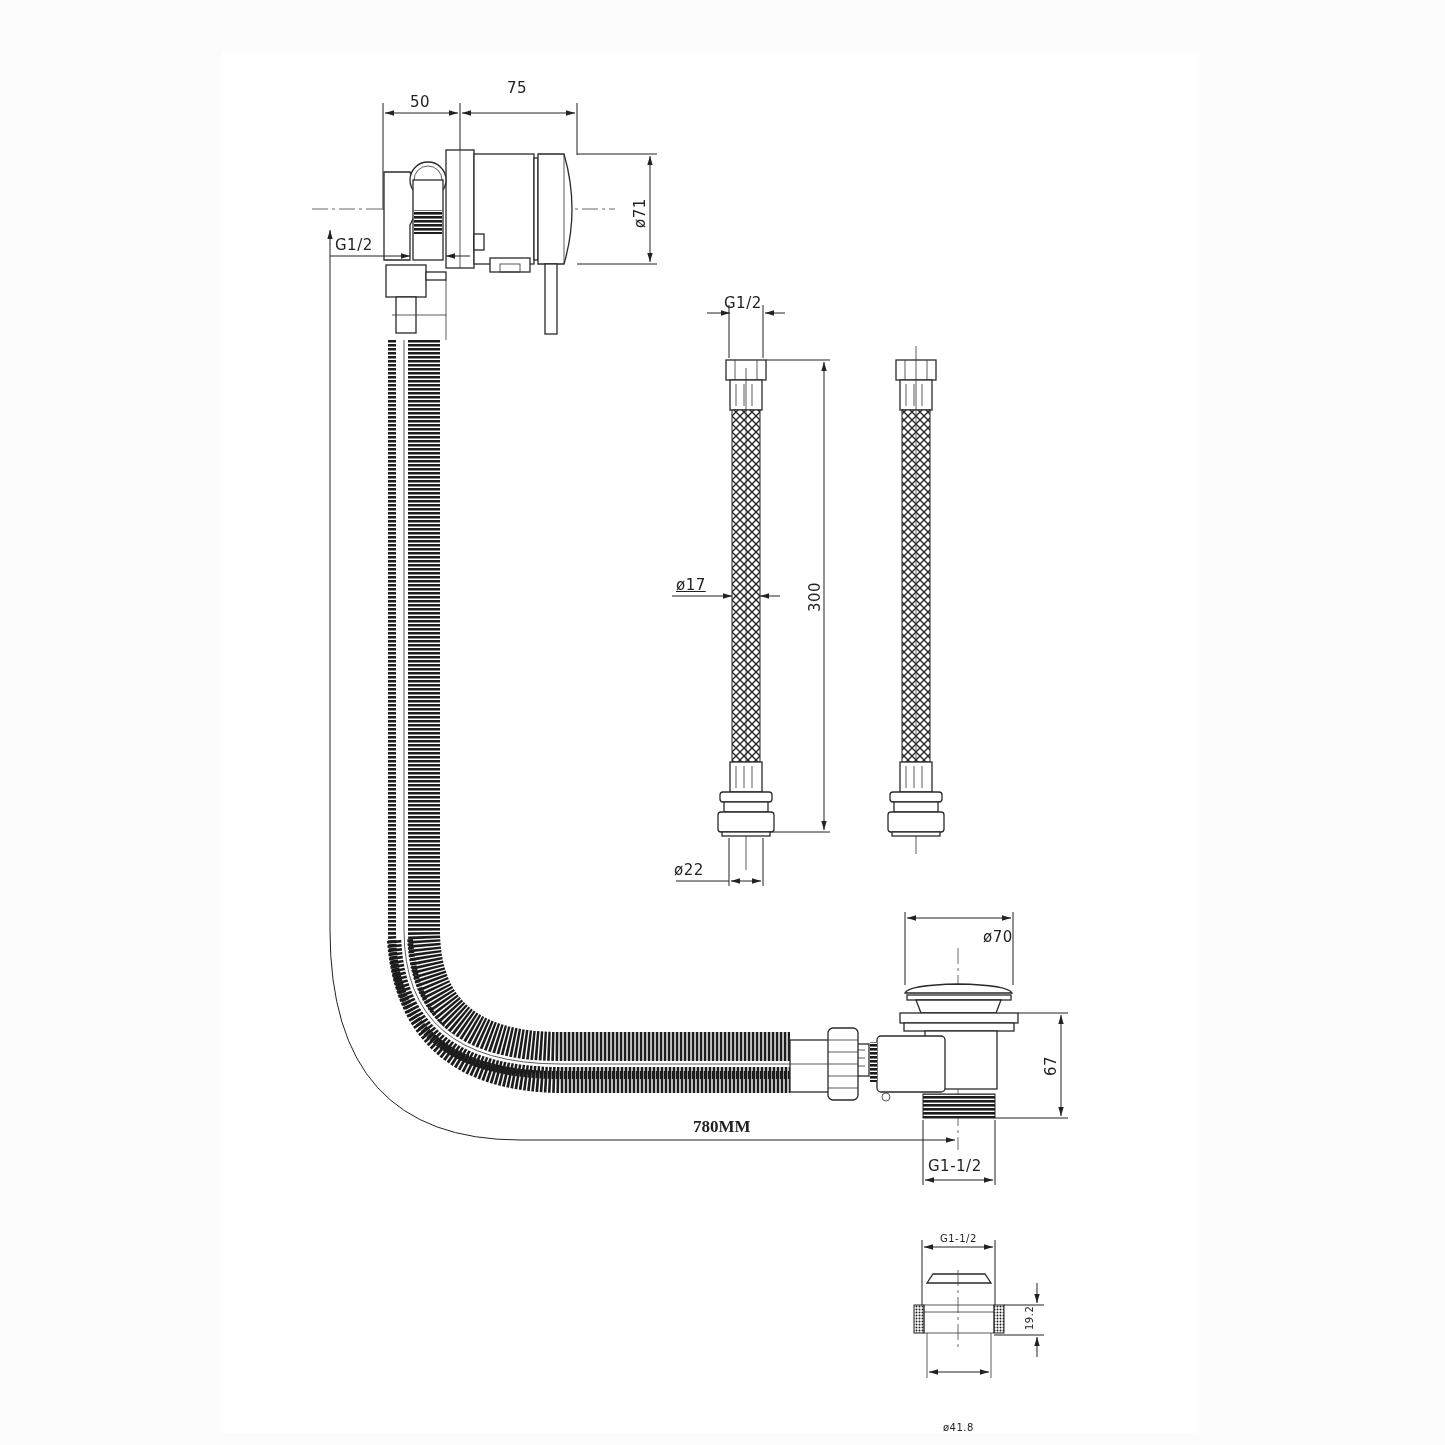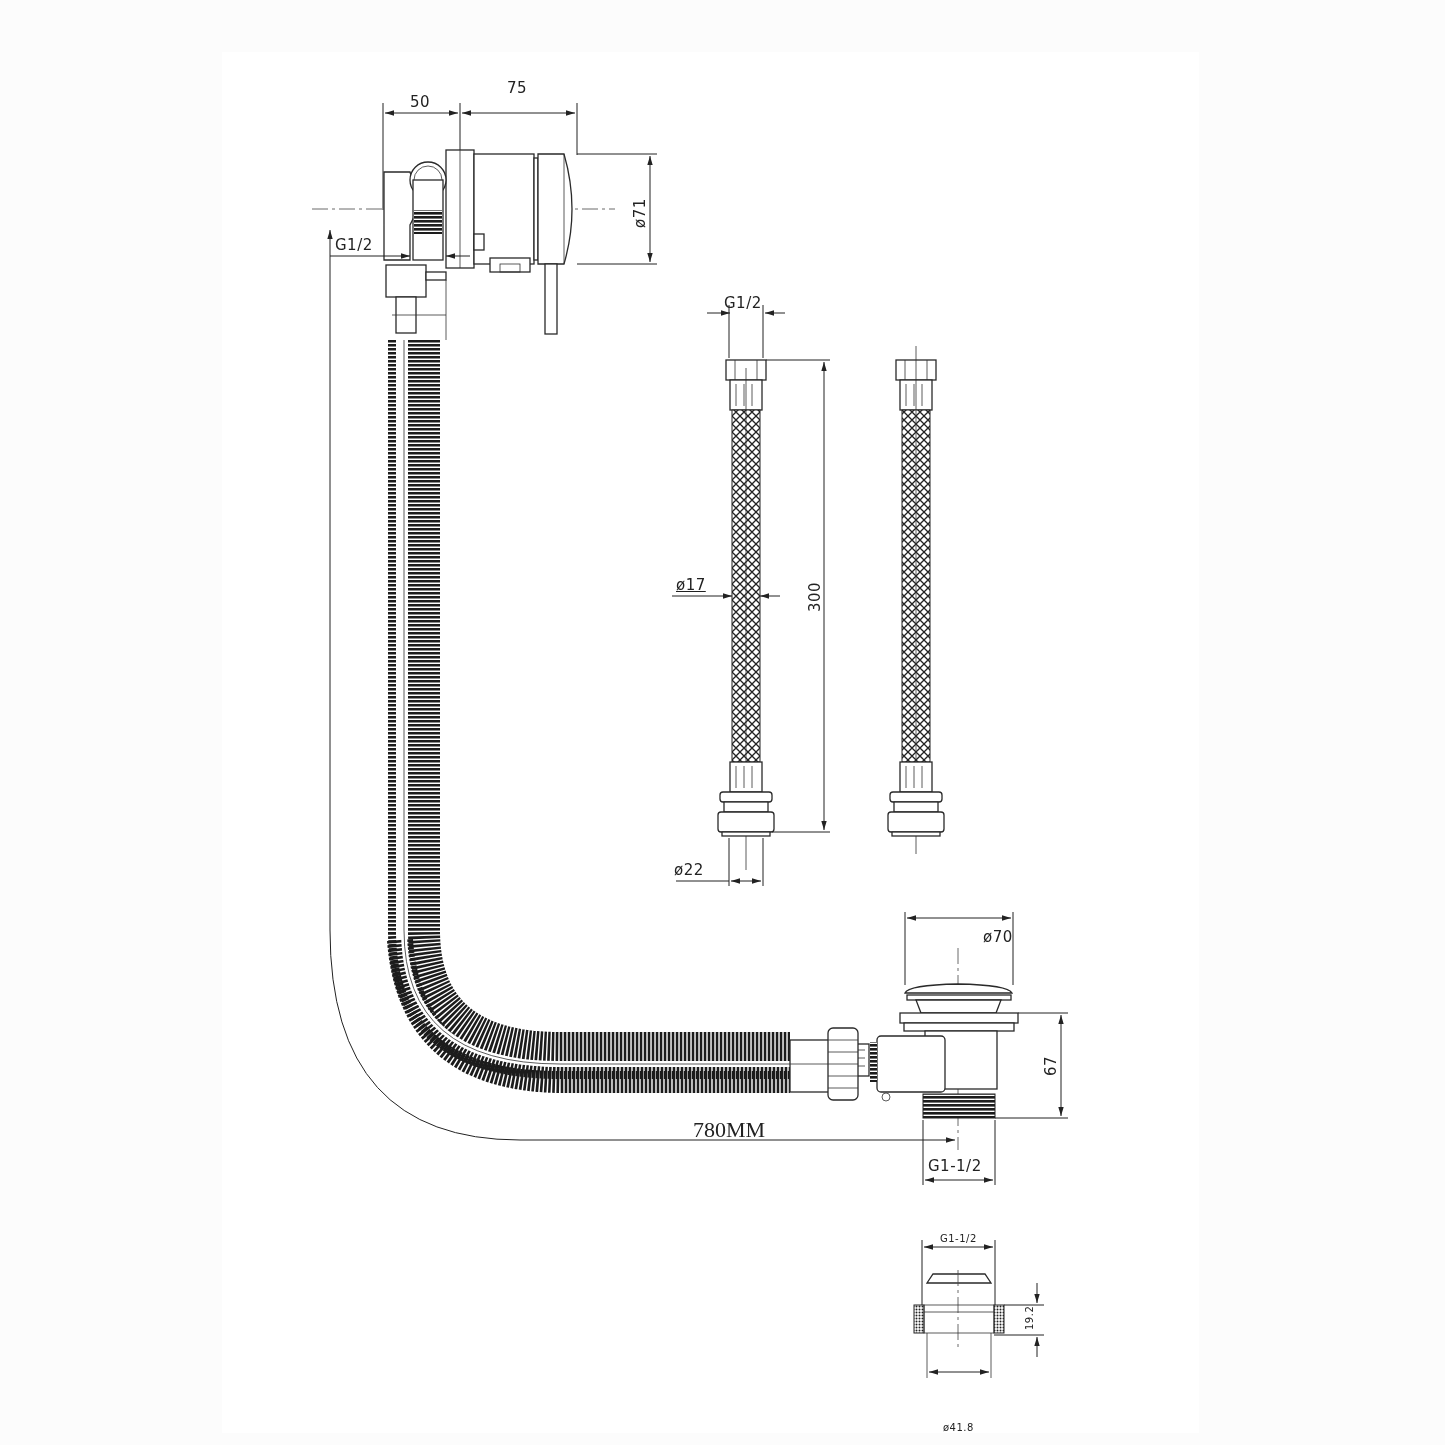--- a/index.html
+++ b/index.html
@@ -23,21 +23,21 @@
   .thin { stroke: #333; stroke-width: 0.8; fill: none; }
   .fillw { fill: #fff; stroke: #2a2a2a; stroke-width: 1.3; }
   .center { stroke: #444; stroke-width: 0.8; stroke-dasharray: 16 4 3 4; fill: none; }
   .dim { stroke: #222; stroke-width: 1; fill: none; }
   .lbl {
     position: absolute;
     font-family: "DejaVu Sans", sans-serif;
     font-size: 15px; color: #222; white-space: nowrap;
     letter-spacing: 0.5px;
   }
-  .lbl.serif { font-family: "Liberation Serif", serif; font-size: 22px; letter-spacing: 0; }
+  .lbl.serif { font-family: "Liberation Serif", serif; font-size: 17px; letter-spacing: 0; font-weight: bold; }
   .lbl.small { font-size: 10px; }
   .lbl.rot { transform-origin: 0 0; transform: rotate(-90deg); }
 </style>
 </head>
 <body>
 
 <div class="panel"></div>
 
 <svg class="drawing" viewBox="0 0 1445 1445" xmlns="http://www.w3.org/2000/svg">
   <defs>

